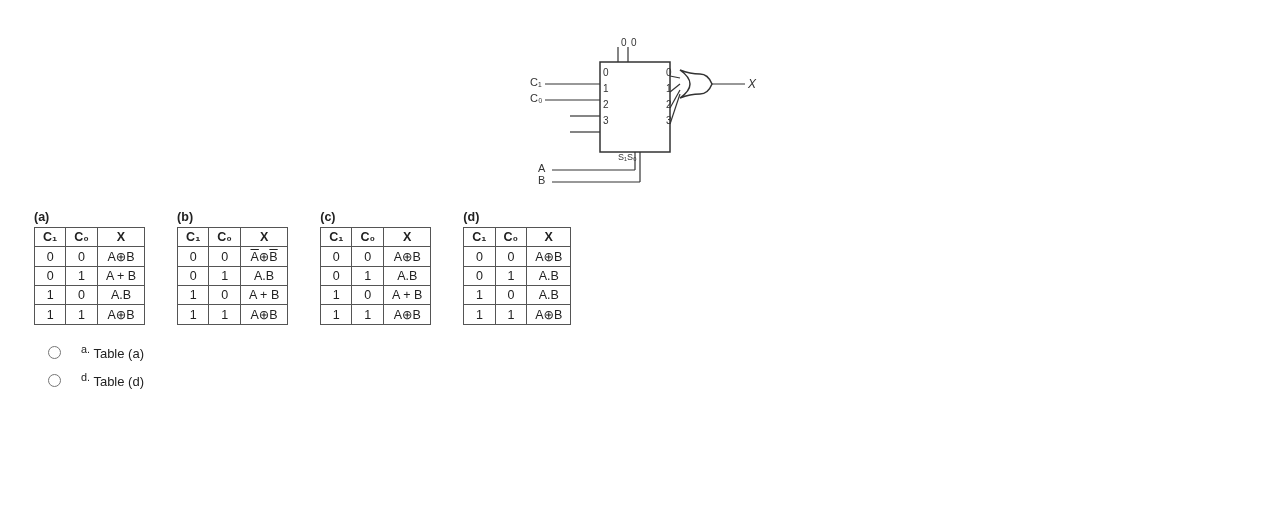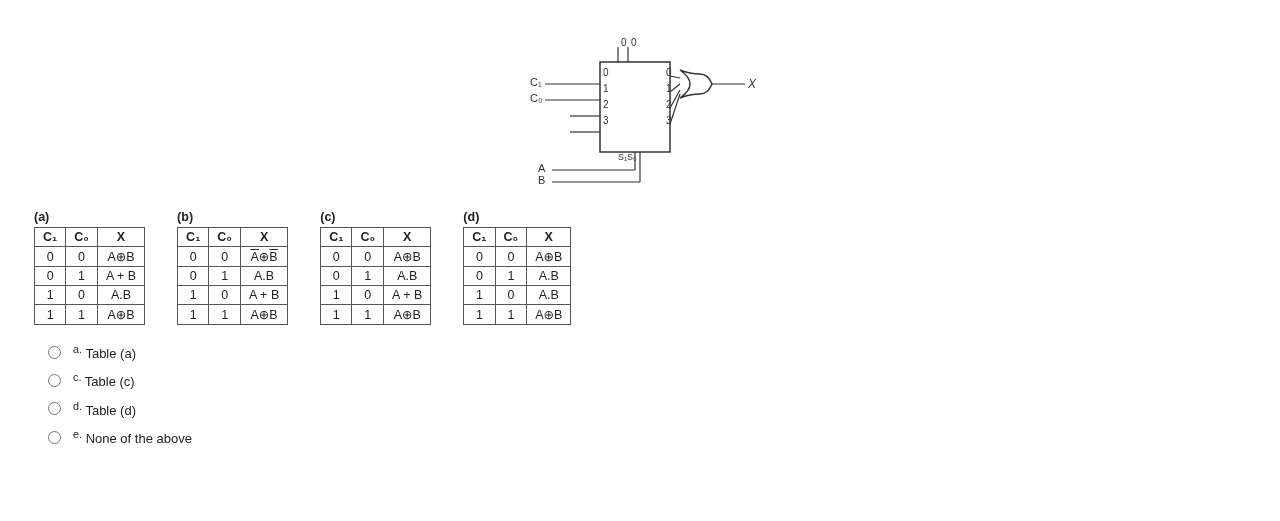--- a/index.html
+++ b/index.html
@@ -56,21 +56,21 @@
     }
     .options-area {
       display: flex;
       flex-direction: column;
       gap: 10px;
       padding-left: 24px;
     }
     .option-row {
       display: flex;
       align-items: center;
-      gap: 12px;
+      gap: 20px;
       font-size: 13px;
       cursor: pointer;
     }
     .option-row input[type="radio"] {
       margin: 0;
       cursor: pointer;
     }
   </style>
 </head>
 <body>
@@ -268,24 +268,16 @@
       </table>
     </div>
   </div>
 
 <div class="options-area" id="options-container">
     <div class="option-row">
       <input type="radio" name="answer" value="a" style="">
       <label><sup>a.</sup> Table (a)</label>
     </div>
     <div class="option-row">
-      <input type="radio" name="answer" value="c" style="">
-      <label><sup>c.</sup> Table (c)</label>
-    </div>
-    <div class="option-row">
       <input type="radio" name="answer" value="d" style="">
       <label><sup>d.</sup> Table (d)</label>
     </div>
-    <div class="option-row">
-      <input type="radio" name="answer" value="e" style="">
-      <label><sup>e.</sup> None of the above</label>
-    </div>
   </div>
 
 </body></html>

